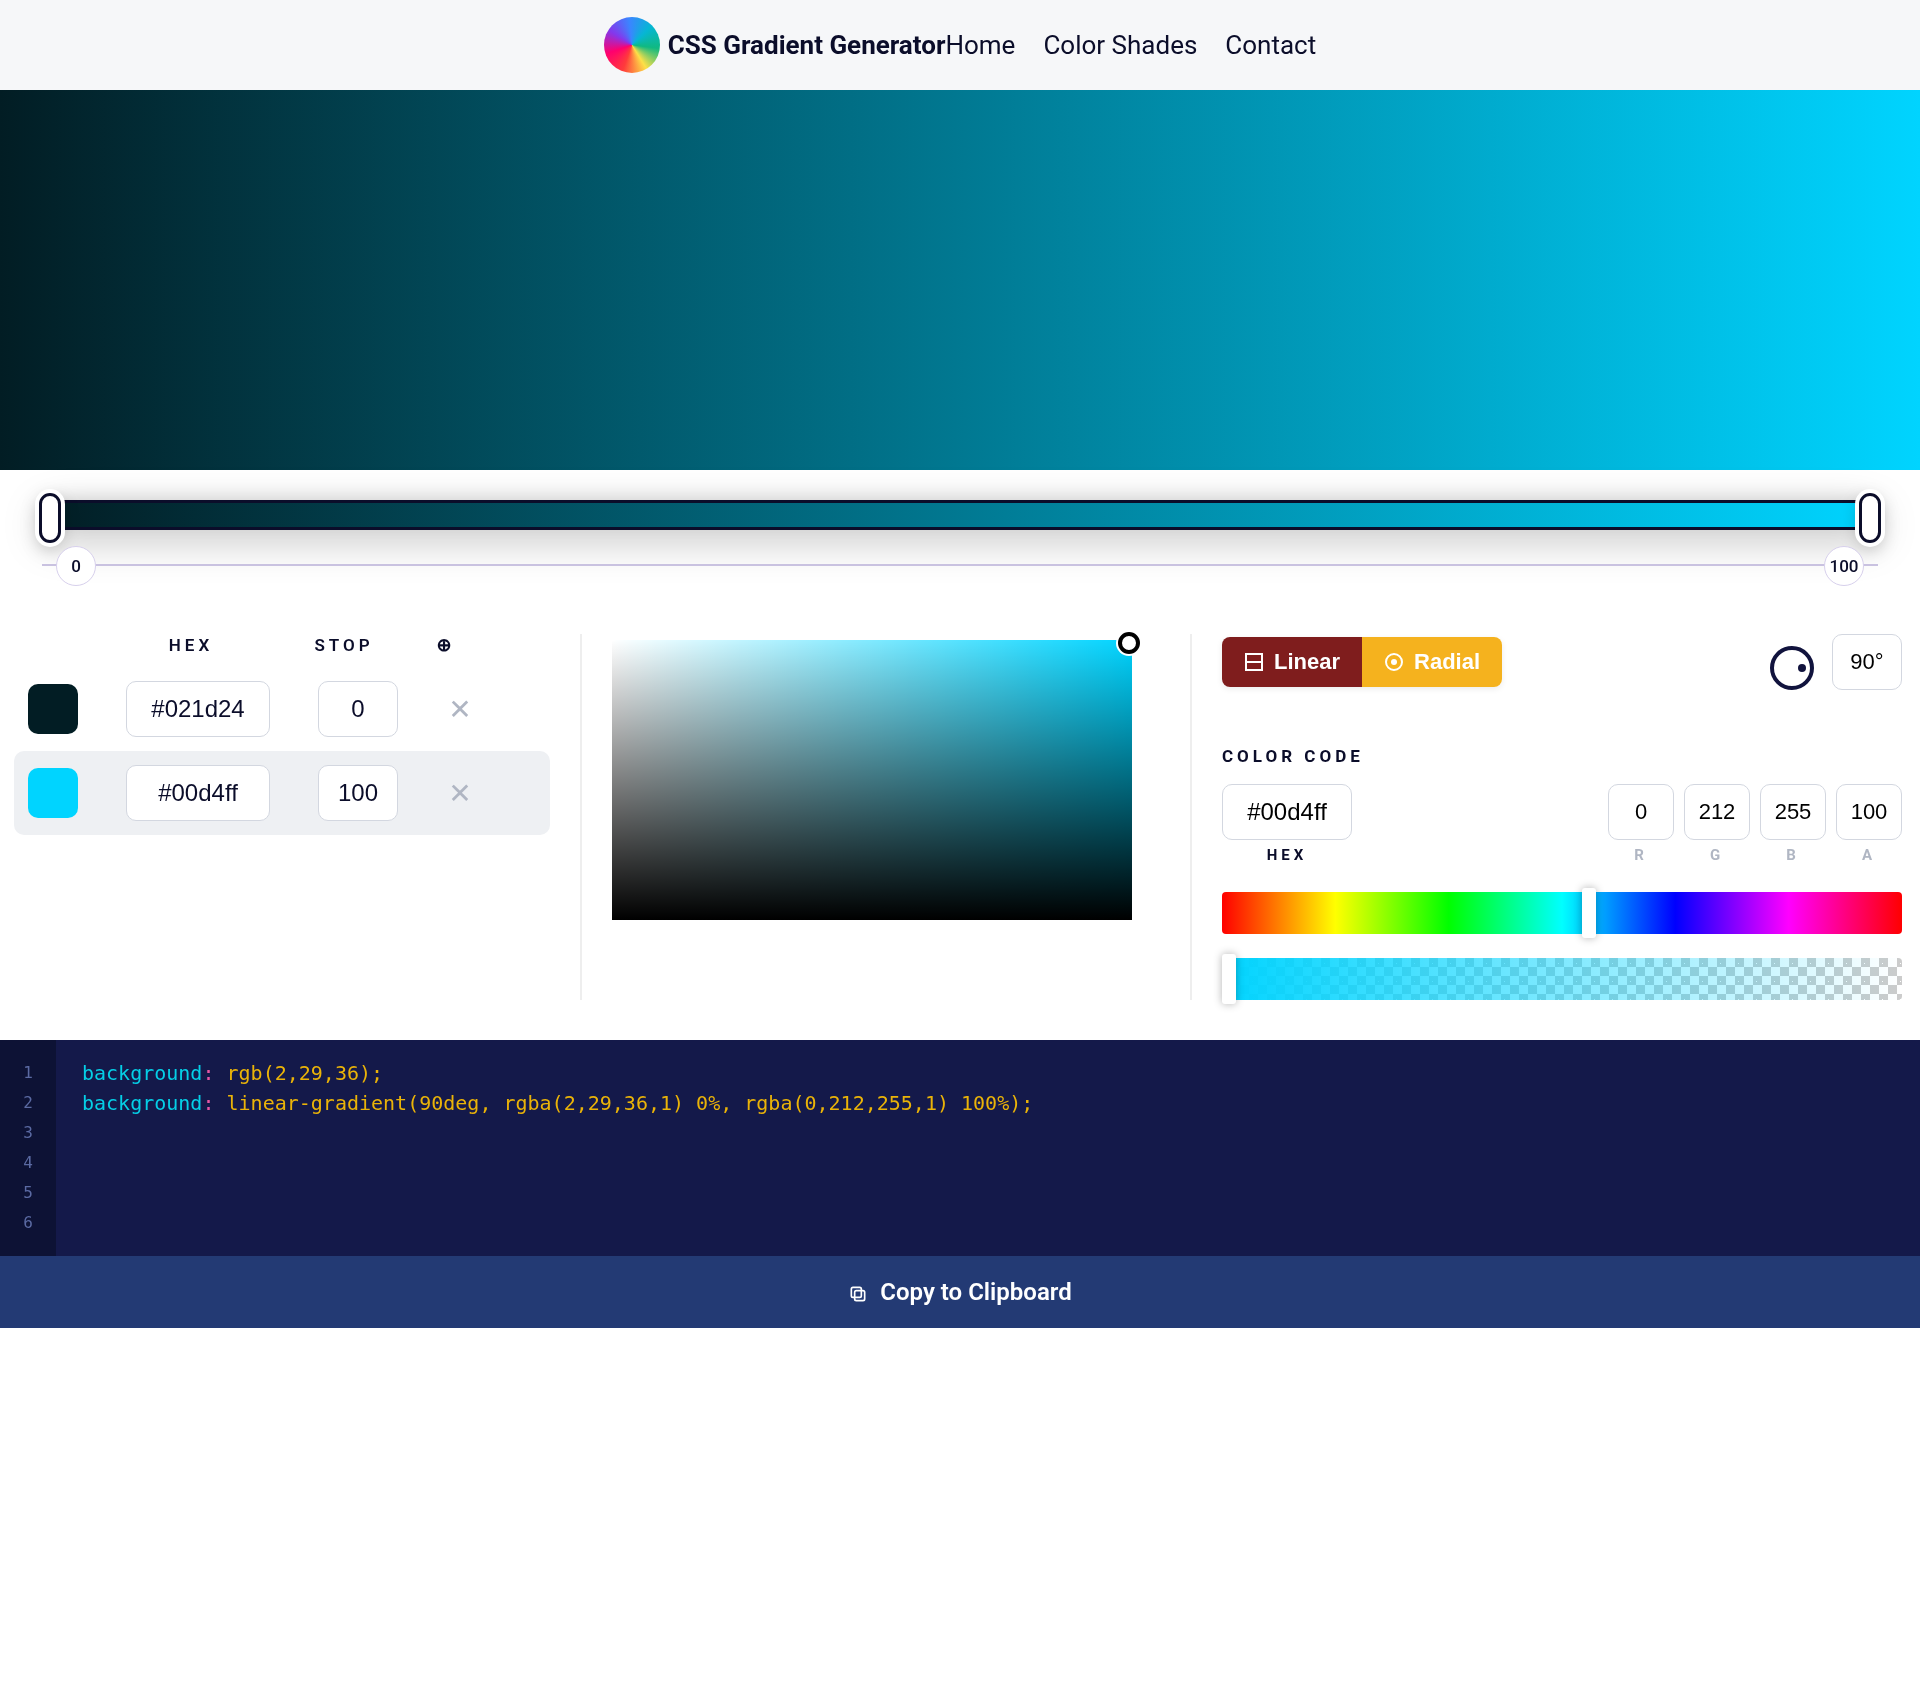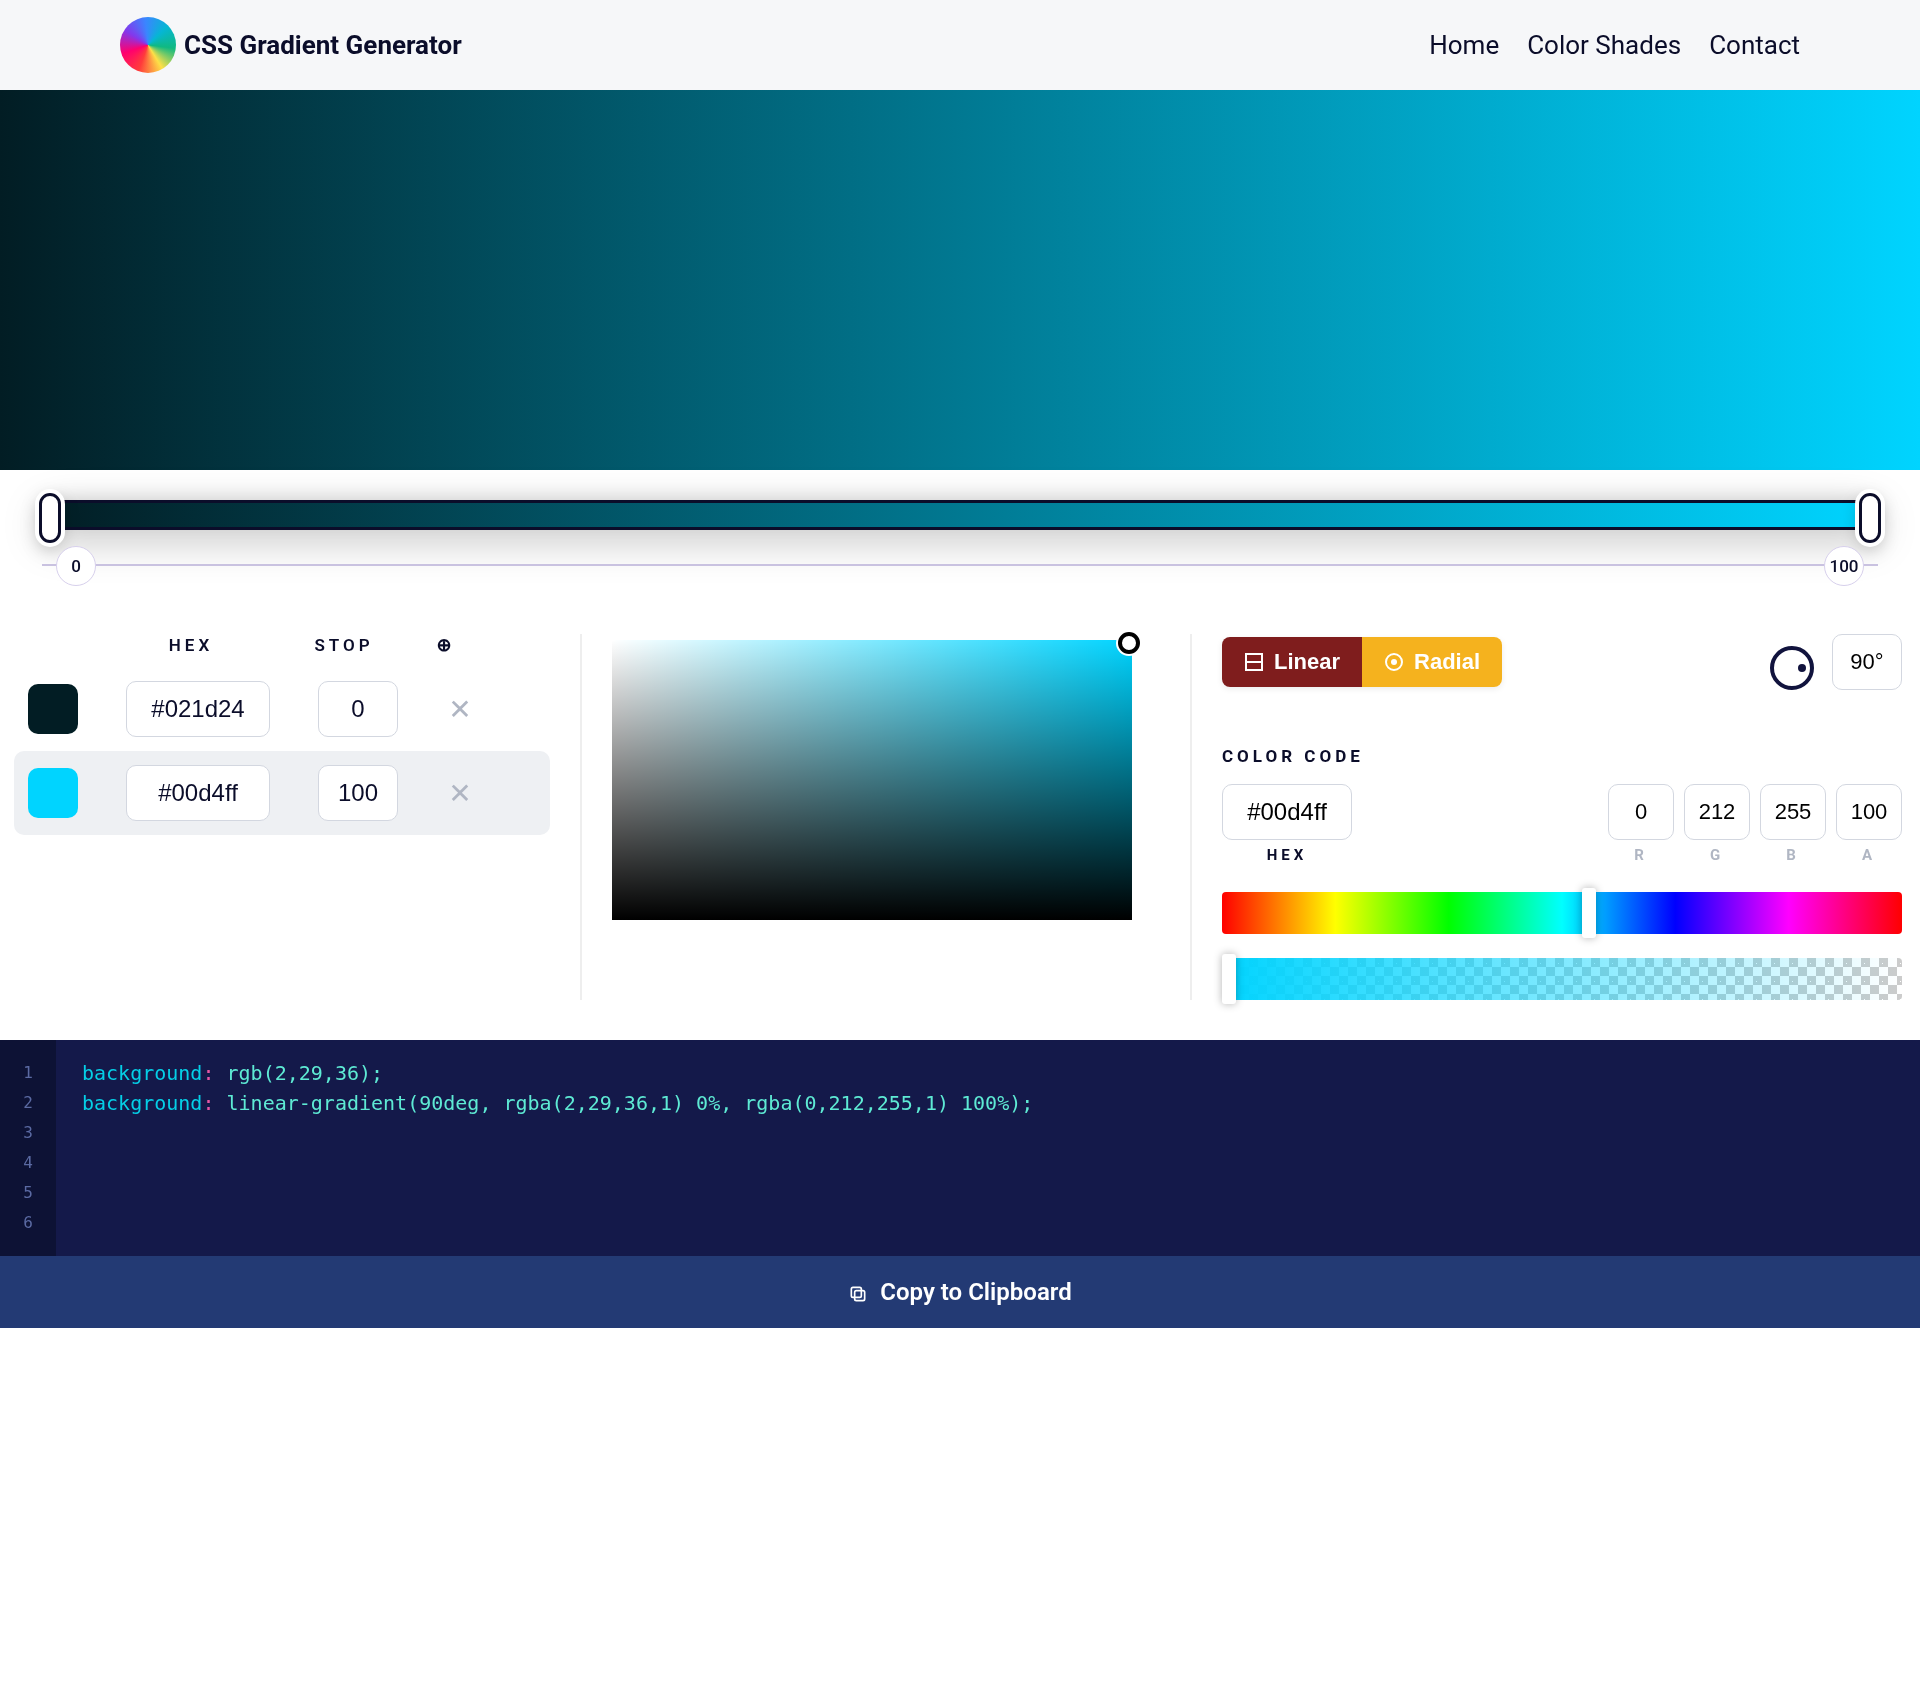--- a/index.html
+++ b/index.html
@@ -1,19 +1,19 @@
 <!DOCTYPE html>
 <html><head>
 <meta charset="utf-8">
 <style>
 * { box-sizing: border-box; margin: 0; padding: 0; }
 body { font-family: -apple-system, BlinkMacSystemFont, "Segoe UI", Roboto, sans-serif; background: #fff; color: #0b0d2a; }
 
 
-.header { display: flex; align-items: center; justify-content: space-between; padding: 16px 120px; height: 90px; background: #f6f7f9; }
+.header { display: flex; align-items: center; justify-content: center; padding: 16px 120px; height: 90px; background: #f6f7f9; }
 .brand { display: flex; align-items: center; gap: 8px; }
 .brand-orb { width: 56px; height: 56px; border-radius: 50%; background: conic-gradient(from 200deg, #ff3b3b, #ff006e, #8338ec, #3a86ff, #06b6d4, #10b981, #fde047, #ff3b3b); }
 .brand-title { font-weight: 700; font-size: 26px; color: #0b0d2a; }
 .nav { display: flex; gap: 28px; }
 .nav a { text-decoration: none; color: #0b0d2a; font-size: 26px; font-weight: 400; cursor: pointer; }
 
 
 .preview { height: 380px; width: 100%; background: linear-gradient(90deg, rgba(2,29,36,1) 0%, rgba(0,212,255,1) 100%); }
 
 
@@ -86,21 +86,21 @@
 
 .code-section { background: #14194a; }
 .code-tab-row { display: flex; }
 .gutter-pad { width: 56px; background: #0d1235; }
 .code-tab { padding: 18px 38px; background: #0a0f30; color: #fff; font-weight: 700; letter-spacing: 3px; font-size: 18px; }
 .code-body { display: flex; min-height: 210px; }
 .line-nums { width: 56px; background: #0d1235; color: #5b6aa3; padding: 18px 0; text-align: center; font-family: monospace; line-height: 30px; font-size: 16px; }
 .code-text { padding: 18px 26px; font-family: monospace; font-size: 20px; line-height: 30px; }
 .tok-key { color: #05cfe6; }
 .tok-punc { color: #e856a3; }
-.tok-val { color: #5eead4; }
+.tok-val { color: #eab308; }
 .copy-bar { background: #233a74; color: #fff; padding: 22px 0; text-align: center; font-size: 24px; font-weight: 600; cursor: pointer; display: flex; align-items: center; justify-content: center; gap: 12px; }
 .copy-icon { width: 20px; height: 20px; }
 </style>
 </head>
 <body>
 
 <div class="header">
   <div class="brand">
     <div class="brand-orb"></div>
     <div class="brand-title">CSS Gradient Generator</div>

